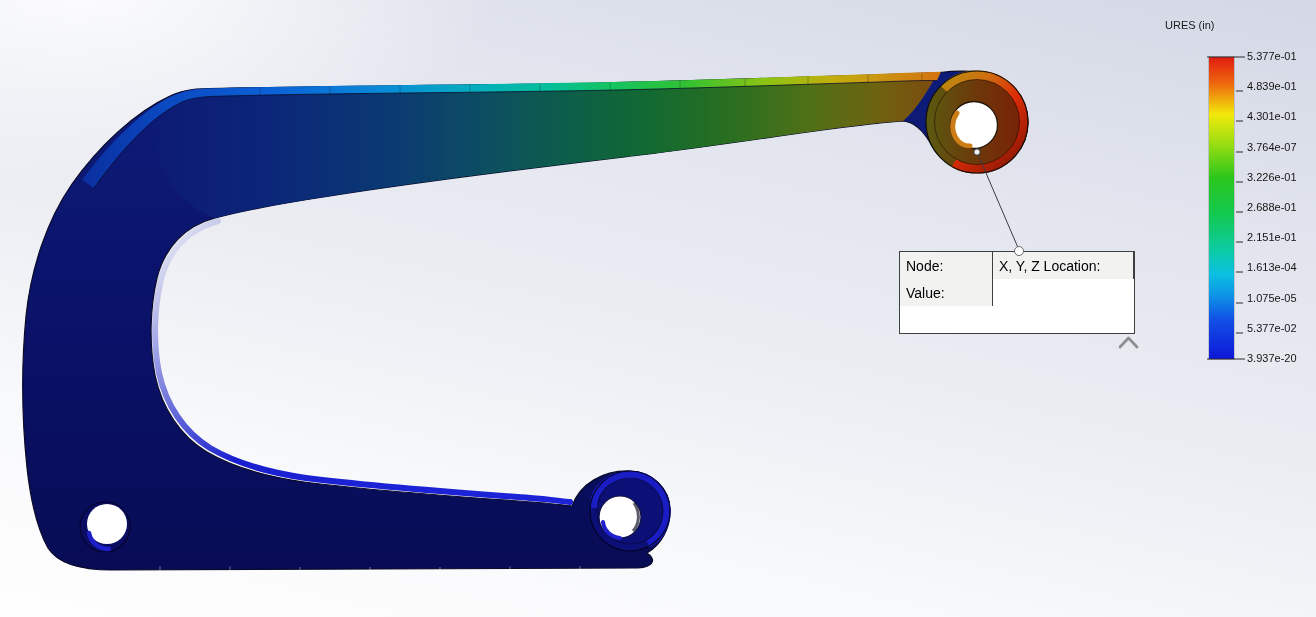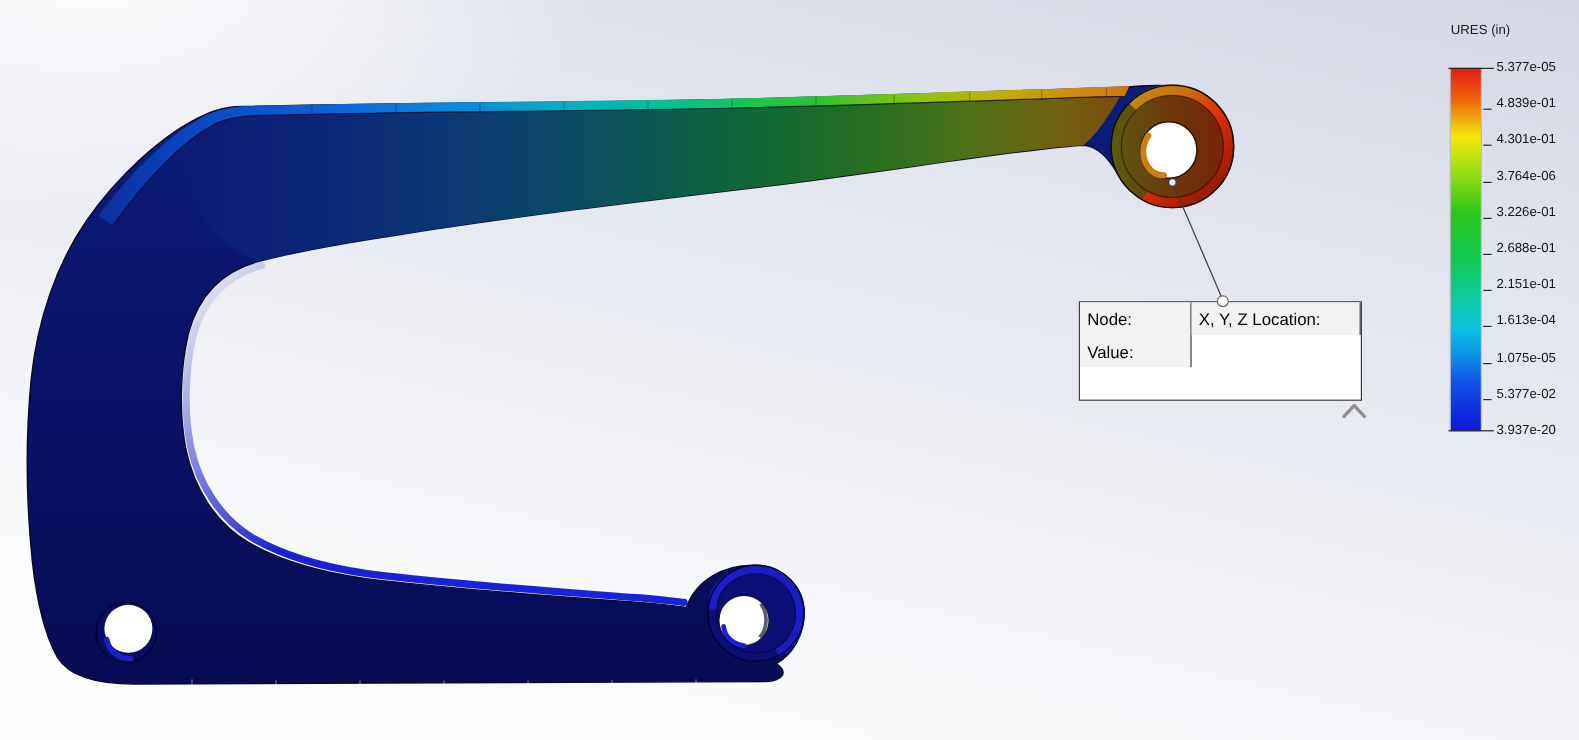--- a/index.html
+++ b/index.html
@@ -6,21 +6,21 @@
   body{
     width:1316px;height:617px;overflow:hidden;position:relative;
     font-family:"Liberation Sans","DejaVu Sans",sans-serif;
     background:
       radial-gradient(ellipse 700px 360px at 6% -4%, rgba(255,255,255,0.95) 0%, rgba(255,255,255,0) 60%),
       linear-gradient(193deg,#d4d8e5 0%,#e2e5ee 28%,#ebedf3 52%,#f8f9fb 76%,#fefefe 100%);
   }
   #scene{position:absolute;left:0;top:0;z-index:1;}
   
   .legend{position:absolute;left:0;top:0;width:1316px;height:617px;z-index:2;pointer-events:none;}
-  .legend-title{position:absolute;left:1209px;top:19px;font-size:11px;color:#1b1b1b;}
+  .legend-title{position:absolute;left:1165px;top:19px;font-size:11px;color:#1b1b1b;}
   .colorbar{position:absolute;left:1209px;top:57px;width:25px;height:302px;outline:1px solid rgba(0,0,0,0.15);}
   .legend-row{position:absolute;height:12px;}
   .legend-row .lbl{position:absolute;left:1247px;transform:translateY(-55%);font-size:11px;color:#141414;white-space:nowrap;}
   .legend-row .tick{position:absolute;height:1px;background:#2a2a2a;transform:translateY(-50%);}
   .tick.short{left:1236px;width:7px;}
   .tick.long{left:1207px;width:38px;}
   
   .callout{
     position:absolute;left:899px;top:251px;width:234px;height:81px;z-index:3;
     border:1px solid #3f3f3f;background:#fff;display:grid;
@@ -189,33 +189,33 @@
     <line x1="977" y1="152" x2="1019" y2="250" stroke="#3c3c3c" stroke-width="1"></line>
     <circle cx="977" cy="152" r="3.2" fill="#f0f0f0" stroke="#3a3a3a" stroke-width="1.2"></circle>
   </g>
 </svg>
 
 <div class="legend">
   <div class="legend-title">URES (in)</div>
   <div class="colorbar" style="background: linear-gradient(rgb(226, 28, 16) 0%, rgb(238, 106, 14) 9%, rgb(242, 233, 11) 19%, rgb(151, 221, 18) 29%, rgb(44, 198, 29) 40%, rgb(18, 201, 79) 52%, rgb(12, 203, 164) 64%, rgb(11, 192, 226) 72%, rgb(13, 147, 230) 79%, rgb(18, 80, 230) 87%, rgb(13, 23, 216) 100%);"></div>
   <div class="legend-row" style="top:57px">
       <span class="tick long"></span>
-      <span class="lbl">5.377e-05</span>
+      <span class="lbl">5.377e-01</span>
     </div>
   <div class="legend-row" style="top:87px">
       <span class="tick short" style="top:4px"></span>
       <span class="lbl">4.839e-01</span>
     </div>
   <div class="legend-row" style="top:117px">
       <span class="tick short" style="top:4px"></span>
       <span class="lbl">4.301e-01</span>
     </div>
   <div class="legend-row" style="top:148px">
       <span class="tick short" style="top:4px"></span>
-      <span class="lbl">3.764e-06</span>
+      <span class="lbl">3.764e-07</span>
     </div>
   <div class="legend-row" style="top:178px">
       <span class="tick short" style="top:4px"></span>
       <span class="lbl">3.226e-01</span>
     </div>
   <div class="legend-row" style="top:208px">
       <span class="tick short" style="top:4px"></span>
       <span class="lbl">2.688e-01</span>
     </div>
   <div class="legend-row" style="top:238px">

